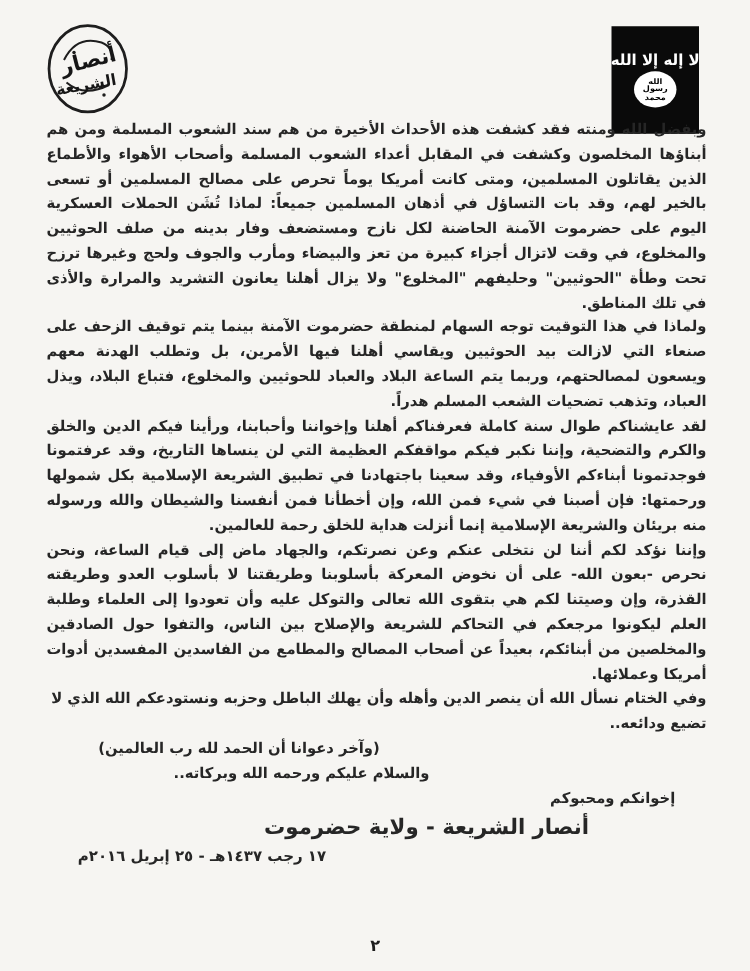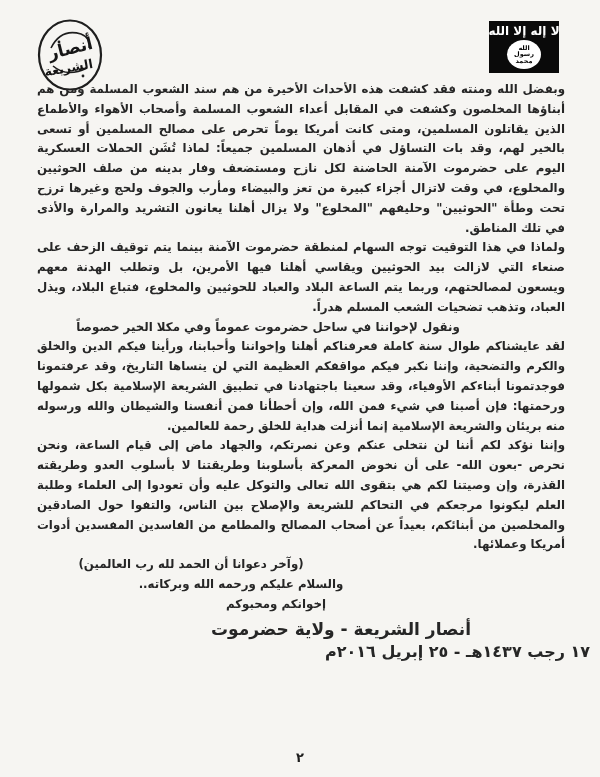--- a/index.html
+++ b/index.html
@@ -11,51 +11,51 @@
     font-family:"DejaVu Sans", sans-serif;
     color:#262626;
     overflow:hidden;
     direction:rtl;
   }
   
   .seal-wrap{position:absolute;top:18px;right:497px;left:38px;width:66px;height:74px;}
   .seal-wrap svg{display:block;}
   .flag{
     position:absolute;top:21px;left:489px;
-    width:70px;height:52px;background:#0a0a0a;
+    width:70px;height:86px;background:#0a0a0a;
     display:flex;flex-direction:column;align-items:center;justify-content:center;
     gap:3px;
   }
   .flag .shahada{
     color:#ffffff;font-weight:700;font-size:12px;line-height:1;
     letter-spacing:0.5px;white-space:nowrap;
   }
   .flag .prophet-seal{
     width:34px;height:29px;background:#ffffff;border-radius:50%;
     display:flex;flex-direction:column;align-items:center;justify-content:center;
     color:#000;font-weight:700;line-height:1;
   }
   .flag .prophet-seal span{display:block;font-size:6.5px;transform:scaleY(.95);}
   
   .doc-body{
-    position:absolute;top:80px;right:35px;left:37px;
+    position:absolute;top:94px;right:35px;left:37px;
     font-size:11.8px;font-weight:700;line-height:19.8px;
     text-align:justify;
   }
   .doc-body p{margin:0;}
   .heading-center{text-align:center;transform:translateX(-33px);} 
   .dua-line{text-align:center;transform:translateX(-110px);}
   .salam-line{text-align:center;transform:translateX(-60px);}
-  .senders-line{text-align:center;transform:translateX(-25px);}
+  .senders-line{text-align:right;transform:translateX(-25px);}
   .signature-line{
     text-align:center;transform:translateX(40px);
     font-size:17px;line-height:24px;margin-top:2px !important;
     letter-spacing:0.3px;
   }
-  .date-line{text-align:right;transform:translateX(25px);font-size:16px;line-height:22px;}
+  .date-line{text-align:left;transform:translateX(25px);font-size:12px;line-height:22px;}
   .closing-line{text-align:right;}
   
   .page-number{
     position:absolute;bottom:12px;left:0;right:0;
     text-align:center;font-size:13px;font-weight:700;color:#1d1d1d;
   }
 </style>
 </head>
 <body>
 
@@ -78,23 +78,23 @@
     <div class="prophet-seal">
       <span>الله</span>
       <span>رسول</span>
       <span>محمد</span>
     </div>
   </div>
 
   <div class="doc-body">
     <p>وبفضل الله ومنته فقد كشفت هذه الأحداث الأخيرة من هم سند الشعوب المسلمة ومن هم أبناؤها المخلصون وكشفت في المقابل أعداء الشعوب المسلمة وأصحاب الأهواء والأطماع الذين يقاتلون المسلمين، ومتى كانت أمريكا يوماً تحرص على مصالح المسلمين أو تسعى بالخير لهم، وقد بات التساؤل في أذهان المسلمين جميعاً: لماذا تُشَن الحملات العسكرية اليوم على حضرموت الآمنة الحاضنة لكل نازح ومستضعف وفار بدينه من صلف الحوثيين والمخلوع، في وقت لاتزال أجزاء كبيرة من تعز والبيضاء ومأرب والجوف ولحج وغيرها ترزح تحت وطأة "الحوثيين" وحليفهم "المخلوع" ولا يزال أهلنا يعانون التشريد والمرارة والأذى في تلك المناطق.</p>
     <p>ولماذا في هذا التوقيت توجه السهام لمنطقة حضرموت الآمنة بينما يتم توقيف الزحف على صنعاء التي لازالت بيد الحوثيين ويقاسي أهلنا فيها الأمرين، بل وتطلب الهدنة معهم ويسعون لمصالحتهم، وربما يتم الساعة البلاد والعباد للحوثيين والمخلوع، فتباع البلاد، ويذل العباد، وتذهب تضحيات الشعب المسلم هدراً.</p>
-    <p class="heading-center">ونقول لإخواننا في ساحل حضرموت عموماً وفي مكلا الخير خصوصاً</p>
     <p>لقد عايشناكم طوال سنة كاملة فعرفناكم أهلنا وإخواننا وأحبابنا، ورأينا فيكم الدين والخلق والكرم والتضحية، وإننا نكبر فيكم مواقفكم العظيمة التي لن ينساها التاريخ، وقد عرفتمونا فوجدتمونا أبناءكم الأوفياء، وقد سعينا باجتهادنا في تطبيق الشريعة الإسلامية بكل شمولها ورحمتها: فإن أصبنا في شيء فمن الله، وإن أخطأنا فمن أنفسنا والشيطان والله ورسوله منه بريئان والشريعة الإسلامية إنما أنزلت هداية للخلق رحمة للعالمين.</p>
     <p>وإننا نؤكد لكم أننا لن نتخلى عنكم وعن نصرتكم، والجهاد ماض إلى قيام الساعة، ونحن نحرص -بعون الله- على أن نخوض المعركة بأسلوبنا وطريقتنا لا بأسلوب العدو وطريقته القذرة، وإن وصيتنا لكم هي بتقوى الله تعالى والتوكل عليه وأن تعودوا إلى العلماء وطلبة العلم ليكونوا مرجعكم في التحاكم للشريعة والإصلاح بين الناس، والتفوا حول الصادقين والمخلصين من أبنائكم، بعيداً عن أصحاب المصالح والمطامع من الفاسدين المفسدين أدوات أمريكا وعملائها.</p>
+    <p class="closing-line">وفي الختام نسأل الله أن ينصر الدين وأهله وأن يهلك الباطل وحزبه ونستودعكم الله الذي لا تضيع ودائعه..</p>
     <p class="dua-line">(وآخر دعوانا أن الحمد لله رب العالمين)</p>
     <p class="salam-line">والسلام عليكم ورحمه الله وبركاته..</p>
     <p class="senders-line">إخوانكم ومحبوكم</p>
     <p class="signature-line">أنصار الشريعة - ولاية حضرموت</p>
     <p class="date-line">١٧ رجب ١٤٣٧هـ - ٢٥ إبريل ٢٠١٦م</p>
   </div>
 
   <div class="page-number">٢</div>
 
 </div>

